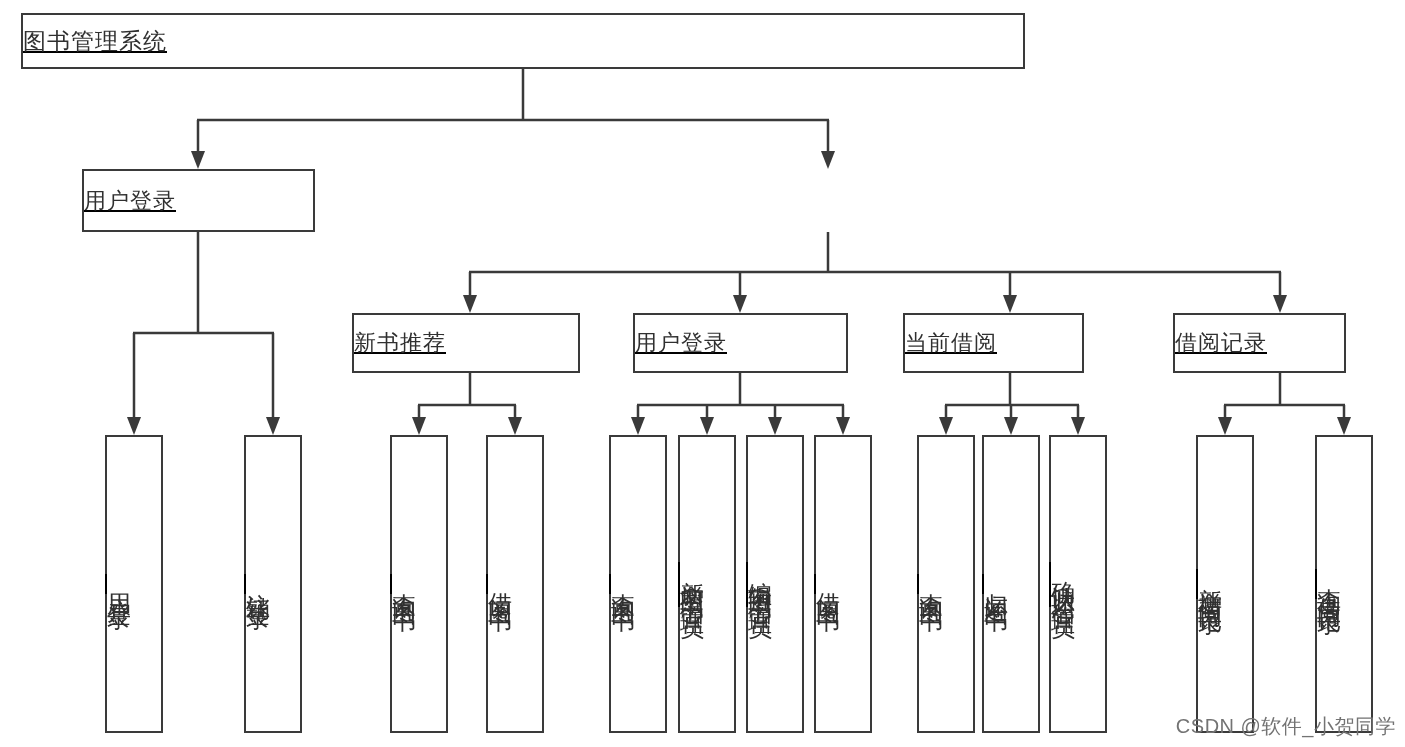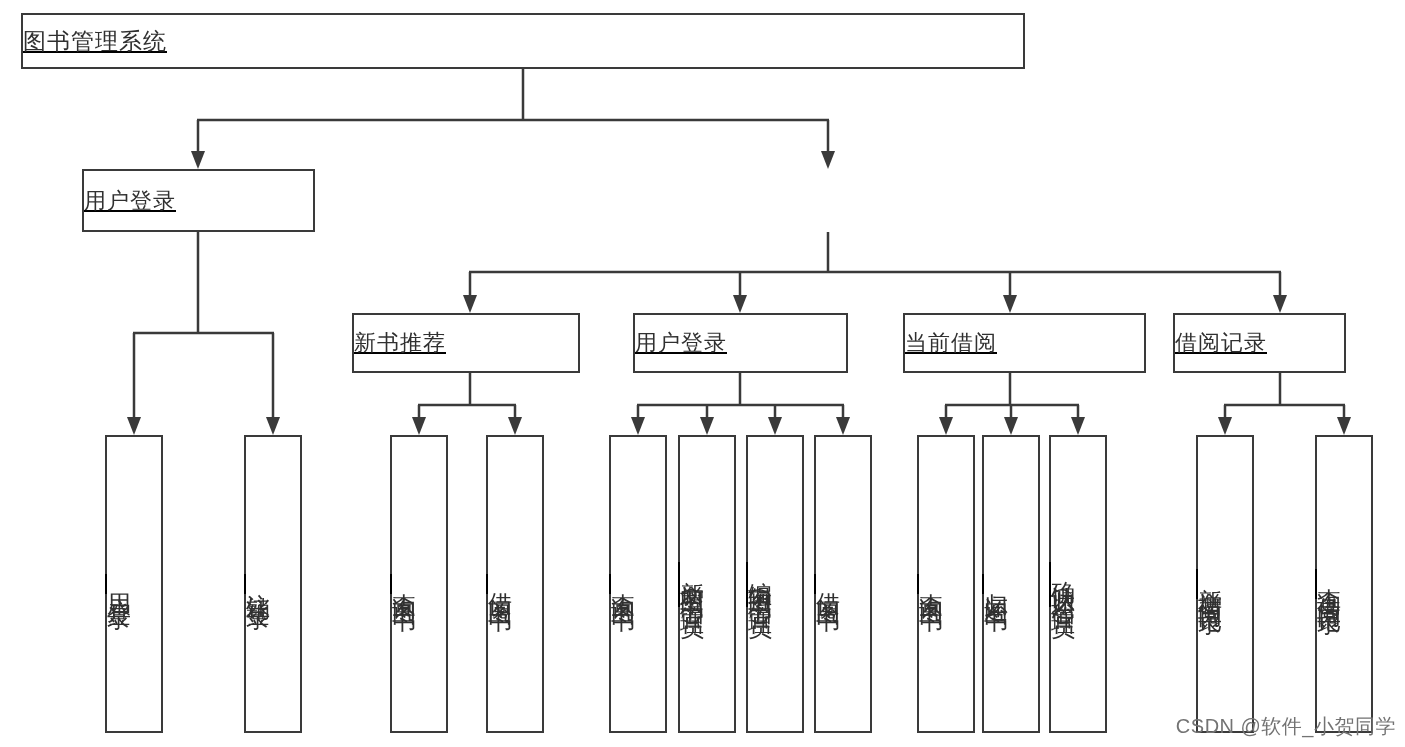--- a/index.html
+++ b/index.html
@@ -98,21 +98,21 @@
   <div class="box" style="left:82px;top:169px;width:233px;height:63px">
     <span class="hlabel">用户登录</span>
   </div>
 
   <div class="box" style="left:352px;top:313px;width:228px;height:60px">
     <span class="hlabel">新书推荐</span>
   </div>
   <div class="box" style="left:633px;top:313px;width:215px;height:60px">
     <span class="hlabel">用户登录</span>
   </div>
-  <div class="box" style="left:903px;top:313px;width:243px;height:60px">
+  <div class="box" style="left:903px;top:313px;width:181px;height:60px">
     <span class="hlabel">当前借阅</span>
   </div>
   <div class="box" style="left:1173px;top:313px;width:173px;height:60px">
     <span class="hlabel">借阅记录</span>
   </div>
 
   <div class="box leaf" style="left:105px;top:435px;width:58px;height:298px">
     <span class="vlabel">用户登录</span>
   </div>
   <div class="box leaf" style="left:244px;top:435px;width:58px;height:298px">

